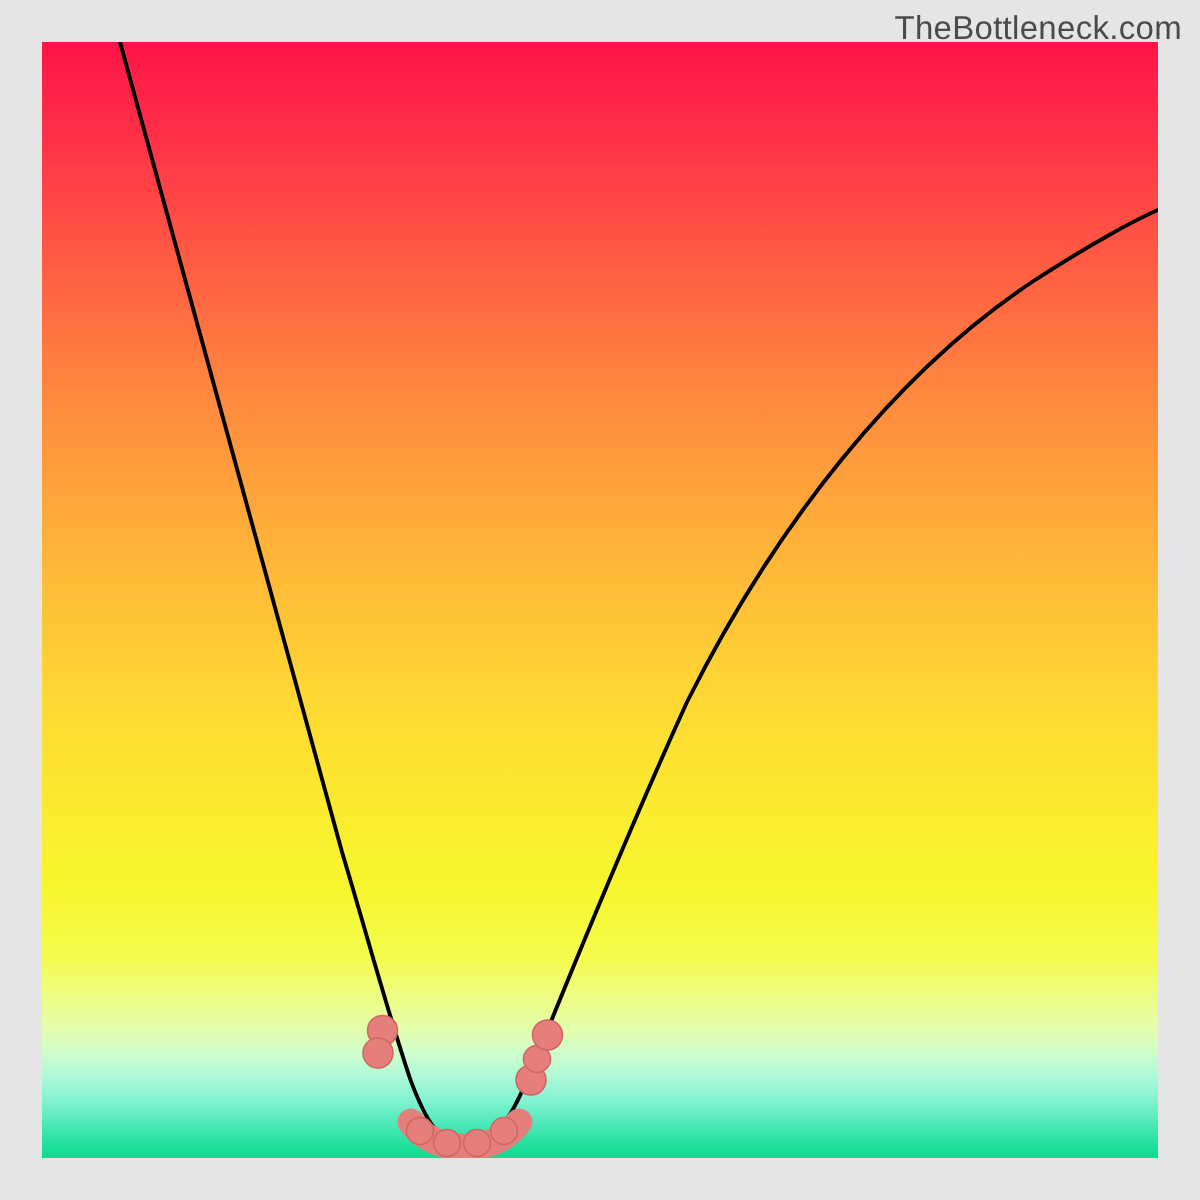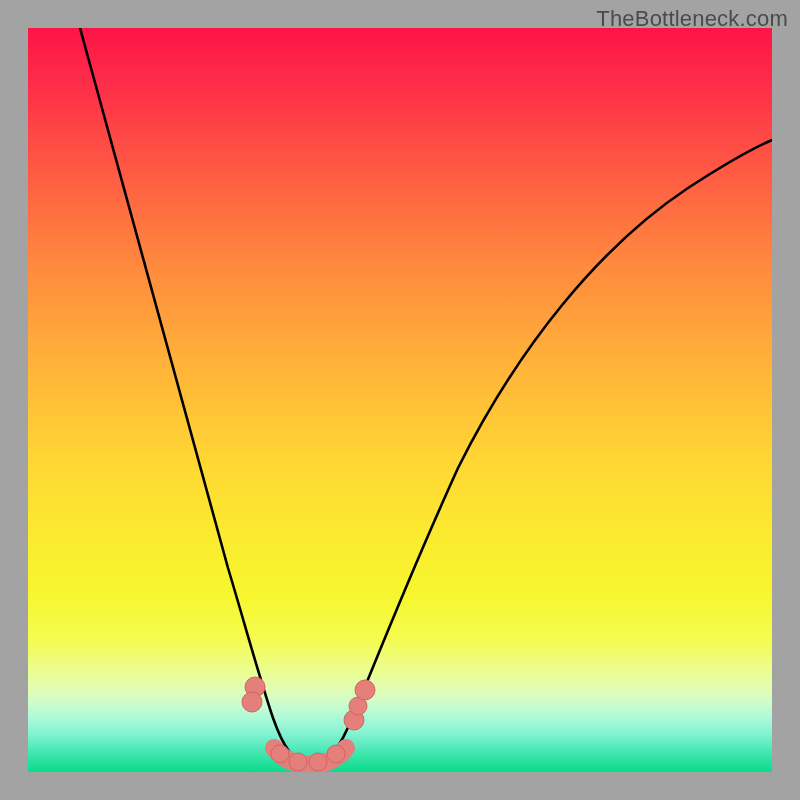--- a/index.html
+++ b/index.html
@@ -10,21 +10,21 @@
     background: #000;
     overflow: hidden;
     font-family: Arial, Helvetica, sans-serif;
   }
   .frame {
     position: absolute;
     left: 0;
     top: 0;
     width: 800px;
     height: 800px;
-    background: #a3a3a3;
+    background: #e5e5e5;
   }
   .plot-area {
     position: absolute;
     left: 28px;
     top: 28px;
     width: 744px;
     height: 744px;
     overflow: hidden;
   }
   .gradient {

